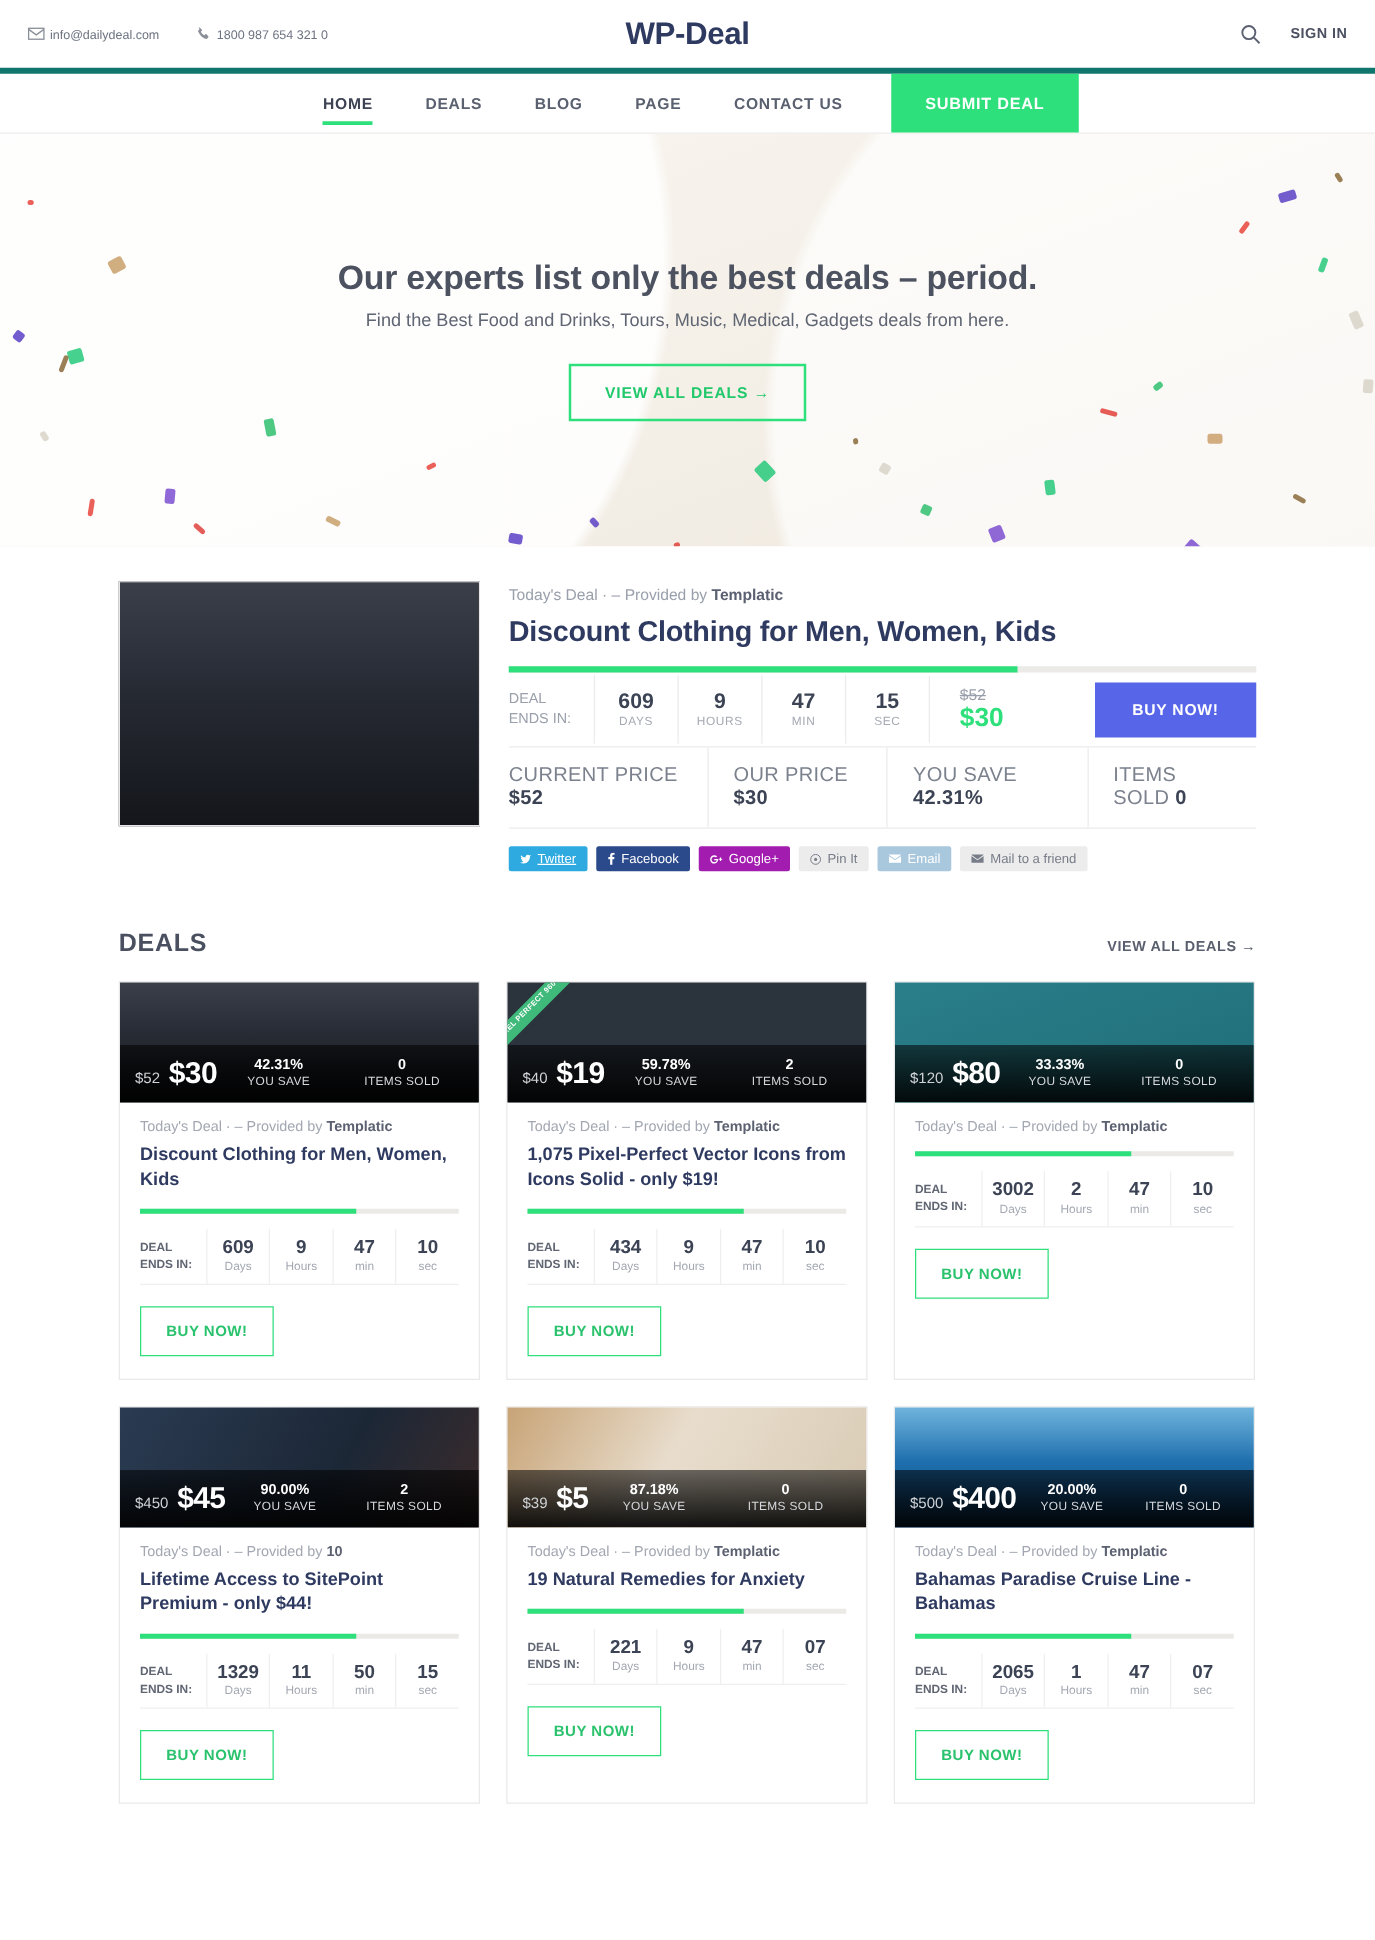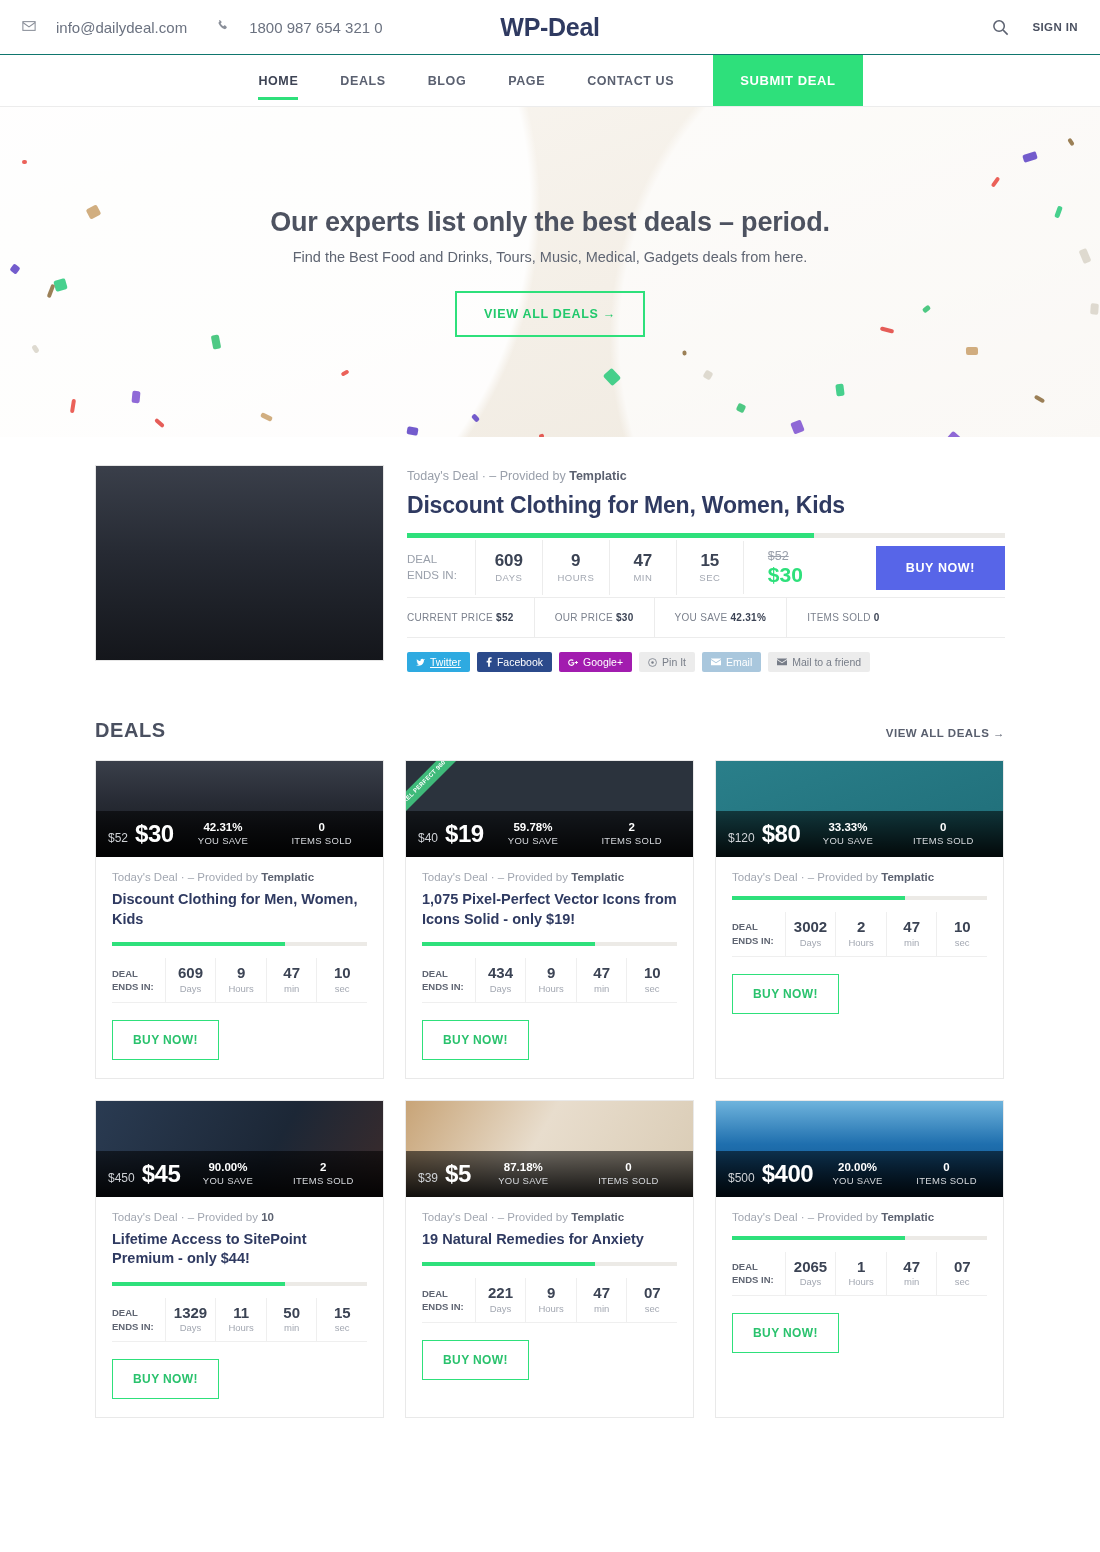--- a/index.html
+++ b/index.html
@@ -14,37 +14,37 @@
   
   .topbar {
     height: 54px;
     display: flex;
     align-items: center;
     padding: 0 22px;
     background: #fff;
     position: relative;
   }
   .topbar-left { display: flex; align-items: center; gap: 28px; }
-  .tb-item { display: flex; align-items: flex-start; gap: 20px; font-size: 15px; color: #6b7280; }
+  .tb-item { display: flex; align-items: flex-end; gap: 4px; font-size: 10px; color: #6b7280; }
   .tb-icon { width: 14px; height: 14px; display: inline-flex; align-items: center; justify-content: center; color: #8a8f99; }
   .tb-icon svg { display: block; }
   .brand {
     position: absolute; left: 0; right: 0; top: 0; height: 54px;
     display: flex; align-items: center; justify-content: center;
     font-size: 25px; font-weight: bold; color: #2f3a61; letter-spacing: -0.3px;
     pointer-events: none;
   }
   .brand span { pointer-events: auto; text-align: right; }
   .topbar-right { margin-left: auto; display: flex; align-items: center; gap: 22px; z-index: 2; }
   .search-btn { color: #5b6170; display: flex; align-items: center; cursor: pointer; }
   .signin { font-size: 11.5px; font-weight: bold; color: #4b5161; letter-spacing: .4px; cursor: pointer; }
 
   
   .navwrap {
-    border-top: 1px solid #0f766e;
+    border-top: 5px solid #0f766e;
     border-bottom: 1px solid #ececec;
     background: #fff;
     height: 53px;
     display: flex;
     align-items: stretch;
     justify-content: center;
   }
   .nav { display: flex; align-items: stretch; }
   .nav-item {
     display: flex; align-items: center; padding: 0 21px;
@@ -114,21 +114,21 @@
   .price-cell { border-left: 1px solid #ececec; padding: 8px 22px 8px 24px; text-align: left; }
   .price-cell .old { font-size: 12.5px; color: #9aa0ab; text-decoration: line-through; }
   .price-cell .new { font-size: 21px; font-weight: bold; color: #2ee07b; line-height: 1.1; }
   .buy-primary {
     margin-left: auto; background: #5765e8; color: #fff; border: none;
     font-size: 12.5px; font-weight: bold; letter-spacing: .6px;
     padding: 15px 30px; cursor: pointer; font-family: inherit;
   }
   .stats-row { display: flex; border-bottom: 1px solid #ececec; }
   .stat {
-    padding: 14px 20px; font-size: 10px; color: #7b818d; letter-spacing: .3px;
+    padding: 14px 20px; font-size: 16px; color: #7b818d; letter-spacing: .3px;
     border-right: 1px solid #ececec;
   }
   .stat:first-child { padding-left: 0; }
   .stat:last-child { border-right: none; }
   .stat b { color: #3b4354; font-weight: bold; }
   .share-row { display: flex; gap: 7px; padding: 14px 0 0; flex-wrap: wrap; }
   .sbtn {
     display: inline-flex; align-items: center; gap: 5px; padding: 4px 9px;
     font-size: 10.5px; color: #fff; cursor: pointer; border-radius: 2px; white-space: nowrap;
   }
@@ -639,20 +639,21 @@
               <div class="l">YOU SAVE</div>
             </div>
             <div class="strip-stat">
               <div class="v">0</div>
               <div class="l">ITEMS SOLD</div>
             </div>
           </div>
         </div>
         <div class="card-body">
           <div class="card-meta"><span>Today's Deal · – Provided by </span><b>Templatic</b></div>
+          <div class="card-title">Bahamas Paradise Cruise Line - Bahamas</div>
           <div class="card-bar">
             <i style="width:68%"></i>
           </div>
           <div class="card-timer">
             <div class="ct-label">
               <div>DEAL</div>
               <div>ENDS IN:</div>
             </div>
             <div class="ctc">
               <div class="n">2065</div>

